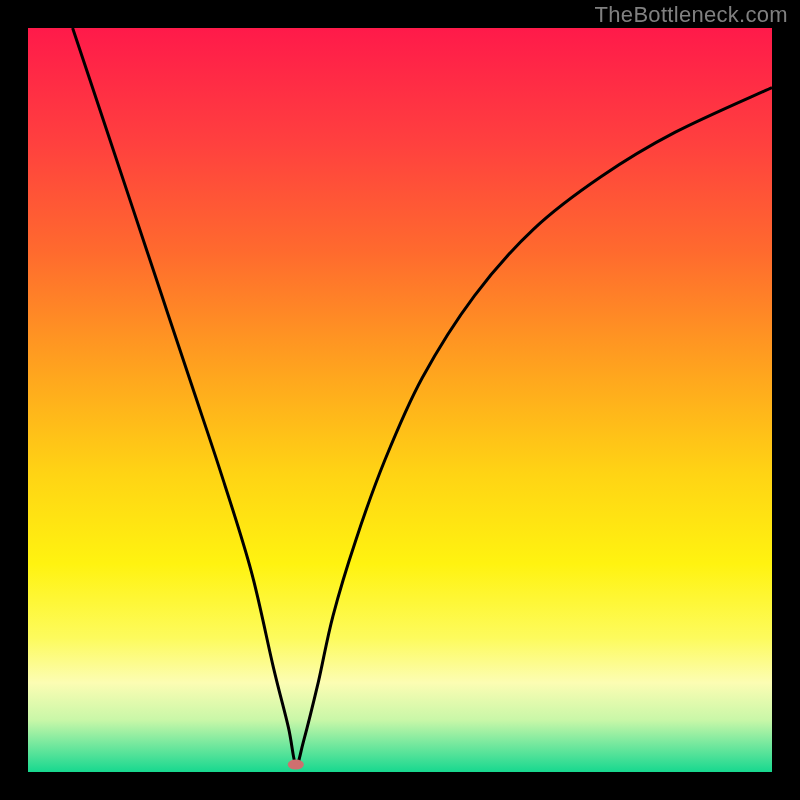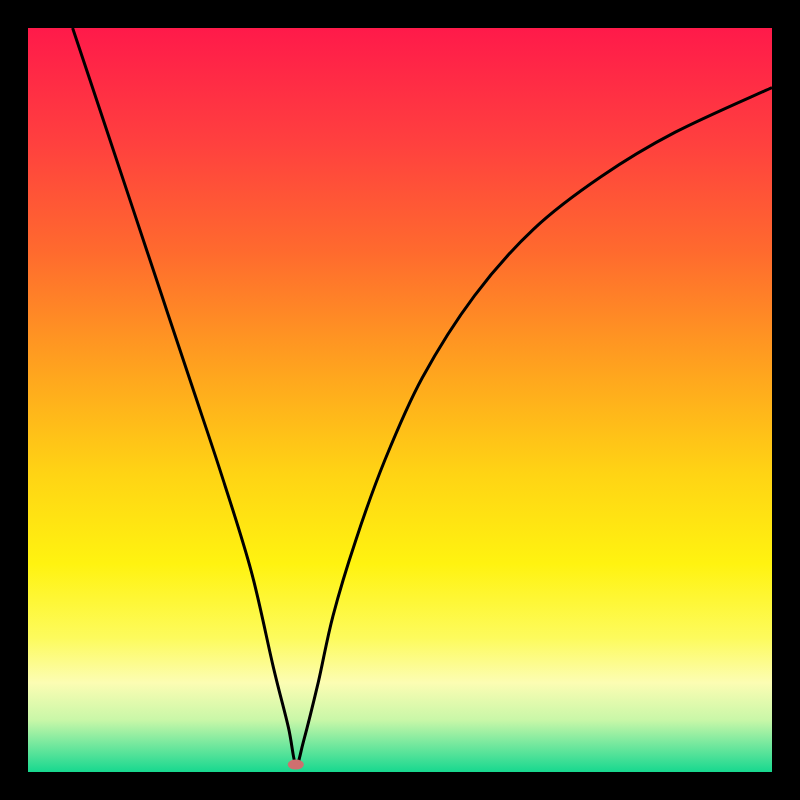--- a/index.html
+++ b/index.html
@@ -47,20 +47,21 @@
     font-size: 22px;
     letter-spacing: 0.3px;
     font-weight: 400;
   }
 </style>
 </head>
 <body>
 
 <div class="frame">
 
+  <div class="watermark">TheBottleneck.com</div>
 
   <div class="plot-area">
 
     <svg class="gradient-bg" viewBox="0 0 744 744" preserveAspectRatio="none">
       <defs>
         <linearGradient id="bg-grad" x1="0" y1="0" x2="0" y2="1">
             <stop offset="0.0%" stop-color="#ff1a4a"></stop>
             <stop offset="15.0%" stop-color="#ff3f3f"></stop>
             <stop offset="30.0%" stop-color="#ff6a2e"></stop>
             <stop offset="45.0%" stop-color="#ffa01f"></stop>

